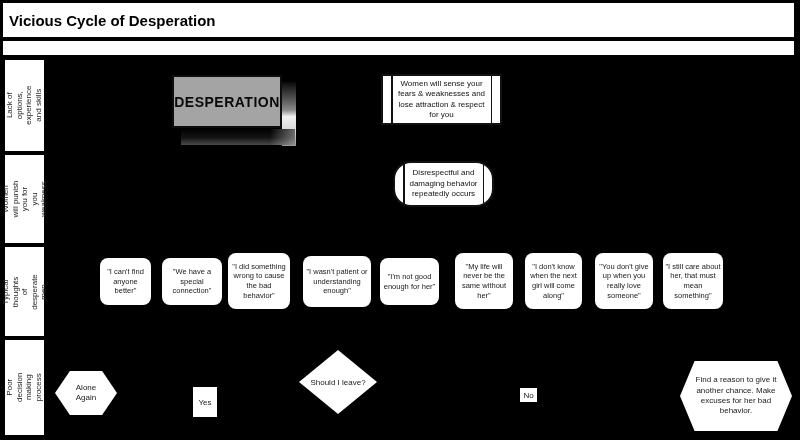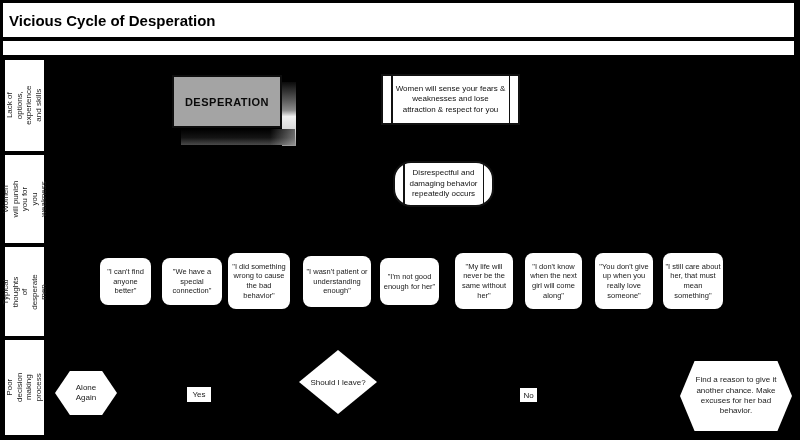--- a/index.html
+++ b/index.html
@@ -22,21 +22,21 @@
     position:absolute;left:4px;width:41px;background:#fff;border:1px solid #000;
     box-sizing:border-box;display:flex;align-items:center;justify-content:center;
   }
   .lane-cell .vtext{
     width:86px;transform:rotate(-90deg);text-align:center;font-size:8px;line-height:1.2;color:#222;
   }
   
   .desperation{
     position:absolute;left:172px;top:75px;width:110px;height:53px;background:#a4a4a4;
     border:2px solid #0d0d0d;box-sizing:border-box;display:flex;align-items:center;justify-content:center;
-    font-size:11px;font-weight:bold;letter-spacing:.5px;color:#0a0a0a;
+    font-size:14px;font-weight:bold;letter-spacing:.5px;color:#0a0a0a;
   }
   .shadow-right{
     position:absolute;left:282px;top:82px;width:14px;height:64px;
     background:linear-gradient(180deg,#0a0a0a 0%,#585858 28%,#8a8a8a 44%,#f0f0f0 54%,#dcdcdc 72%,#989898 100%);
   }
   .shadow-bottom{
     position:absolute;left:181px;top:129px;width:114px;height:16px;
     background:linear-gradient(90deg,rgba(255,255,255,0) 78%,rgba(255,255,255,.40) 100%),
                linear-gradient(180deg,#000 0%,#141414 55%,#4a4a4a 100%);
   }
@@ -93,21 +93,21 @@
     <div class="vtext">Typical thoughts of desperate men</div>
   </div>
   <div class="lane-cell" style="top:339px;height:97px;">
     <div class="vtext">Poor decision making process</div>
   </div>
 
   <div class="shadow-right"></div>
   <div class="shadow-bottom"></div>
   <div class="desperation">DESPERATION</div>
 
-  <div class="proc" style="left:381px;top:74px;width:139px;height:51px;">
+  <div class="proc" style="left:381px;top:74px;width:121px;height:51px;">
     <div class="bar-l"></div>
     <div class="bar-r"></div>
     <div class="ptext">Women will sense your fears &amp; weaknesses and lose attraction &amp; respect for you</div>
   </div>
 
   <div class="proc" style="left:393px;top:161px;width:101px;height:46px;border-radius:18px;">
     <div class="bar-l"></div>
     <div class="bar-r"></div>
     <div class="ptext">Disrespectful and damaging behavior repeatedly occurs</div>
   </div>
@@ -116,18 +116,18 @@
   <div class="thought" style="left:162px;top:258px;width:60px;height:47px;">"We have a special connection"</div>
   <div class="thought" style="left:228px;top:253px;width:62px;height:56px;">"I did something wrong to cause the bad behavior"</div>
   <div class="thought" style="left:303px;top:256px;width:68px;height:51px;">"I wasn't patient or understanding enough"</div>
   <div class="thought" style="left:380px;top:258px;width:59px;height:47px;">"I'm not good enough for her"</div>
   <div class="thought" style="left:455px;top:253px;width:58px;height:56px;">"My life will never be the same without her"</div>
   <div class="thought" style="left:525px;top:253px;width:57px;height:56px;">"I don't know when the next girl will come along"</div>
   <div class="thought" style="left:595px;top:253px;width:58px;height:56px;">"You don't give up when you really love someone"</div>
   <div class="thought" style="left:663px;top:253px;width:60px;height:56px;">"I still care about her, that must mean something"</div>
 
   <div class="hex hex-small" style="left:55px;top:371px;width:62px;height:44px;">Alone Again</div>
-  <div class="edge-label" style="left:187px;top:387px;width:24px;height:15px;">Yes</div>
+  <div class="edge-label" style="left:193px;top:387px;width:24px;height:30px;">Yes</div>
   <div class="diamond" style="left:299px;top:350px;width:78px;height:64px;">Should I leave?</div>
   <div class="edge-label" style="left:520px;top:388px;width:17px;height:14px;text-align:right;">No</div>
   <div class="hex hex-large" style="left:680px;top:361px;width:112px;height:70px;">Find a reason to give it another chance.  Make excuses for her bad behavior.</div>
 
 </div>
 
 </body></html>

